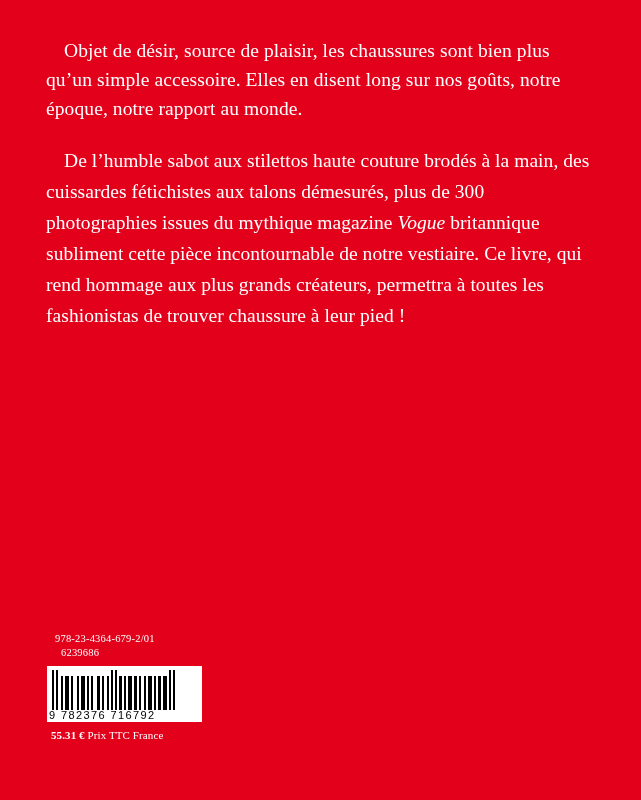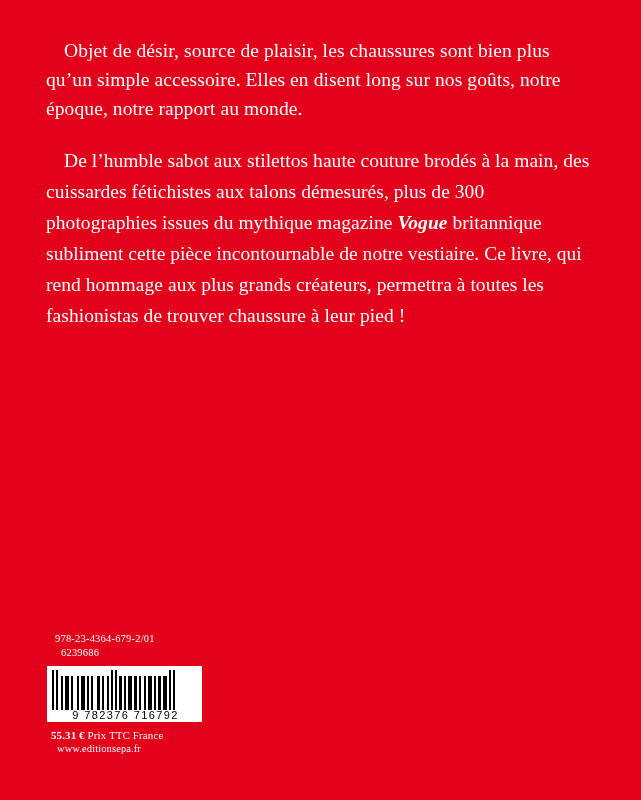--- a/index.html
+++ b/index.html
@@ -36,21 +36,20 @@
   }
   .blurb-body {
     font-size: 19.5px;
     line-height: 31px;
     letter-spacing: 0.05px;
     margin: 0;
     text-indent: 18px;
   }
   .blurb-body .ital {
     font-style: italic;
-    font-weight: bold;
   }
   .footer {
     position: absolute;
     left: 47px;
     top: 632px;
     width: 300px;
   }
   .isbn-line {
     font-size: 10.5px;
     letter-spacing: 0.2px;
@@ -90,21 +89,20 @@
   }
   .barcode-digits {
     position: absolute;
     left: 0;
     right: 0;
     bottom: 1px;
     font-family: "Liberation Sans", sans-serif;
     font-size: 11px;
     color: #000;
     letter-spacing: 1.4px;
-    text-align: center;
     padding-left: 2px;
   }
   .price-line {
     margin: 7px 0 0 4px;
     font-size: 11px;
     letter-spacing: 0.1px;
   }
   .price-line b {
     font-weight: bold;
   }
@@ -179,16 +177,15 @@
         <i class="short" style="width:4px"></i>
           <i class="sp short" style="width:2px"></i>
         <i style="width:2px"></i>
           <i class="sp" style="width:2px"></i>
           <i style="width:2px"></i>
       </div>
       <div class="barcode-digits">9 782376 716792</div>
     </div>
 
     <p class="price-line"><b>55.31 €</b><span> Prix TTC France</span></p>
-    <p class="website">www.editionsepa.fr</p>
   </div>
 
 </div>
 
 </body></html>

